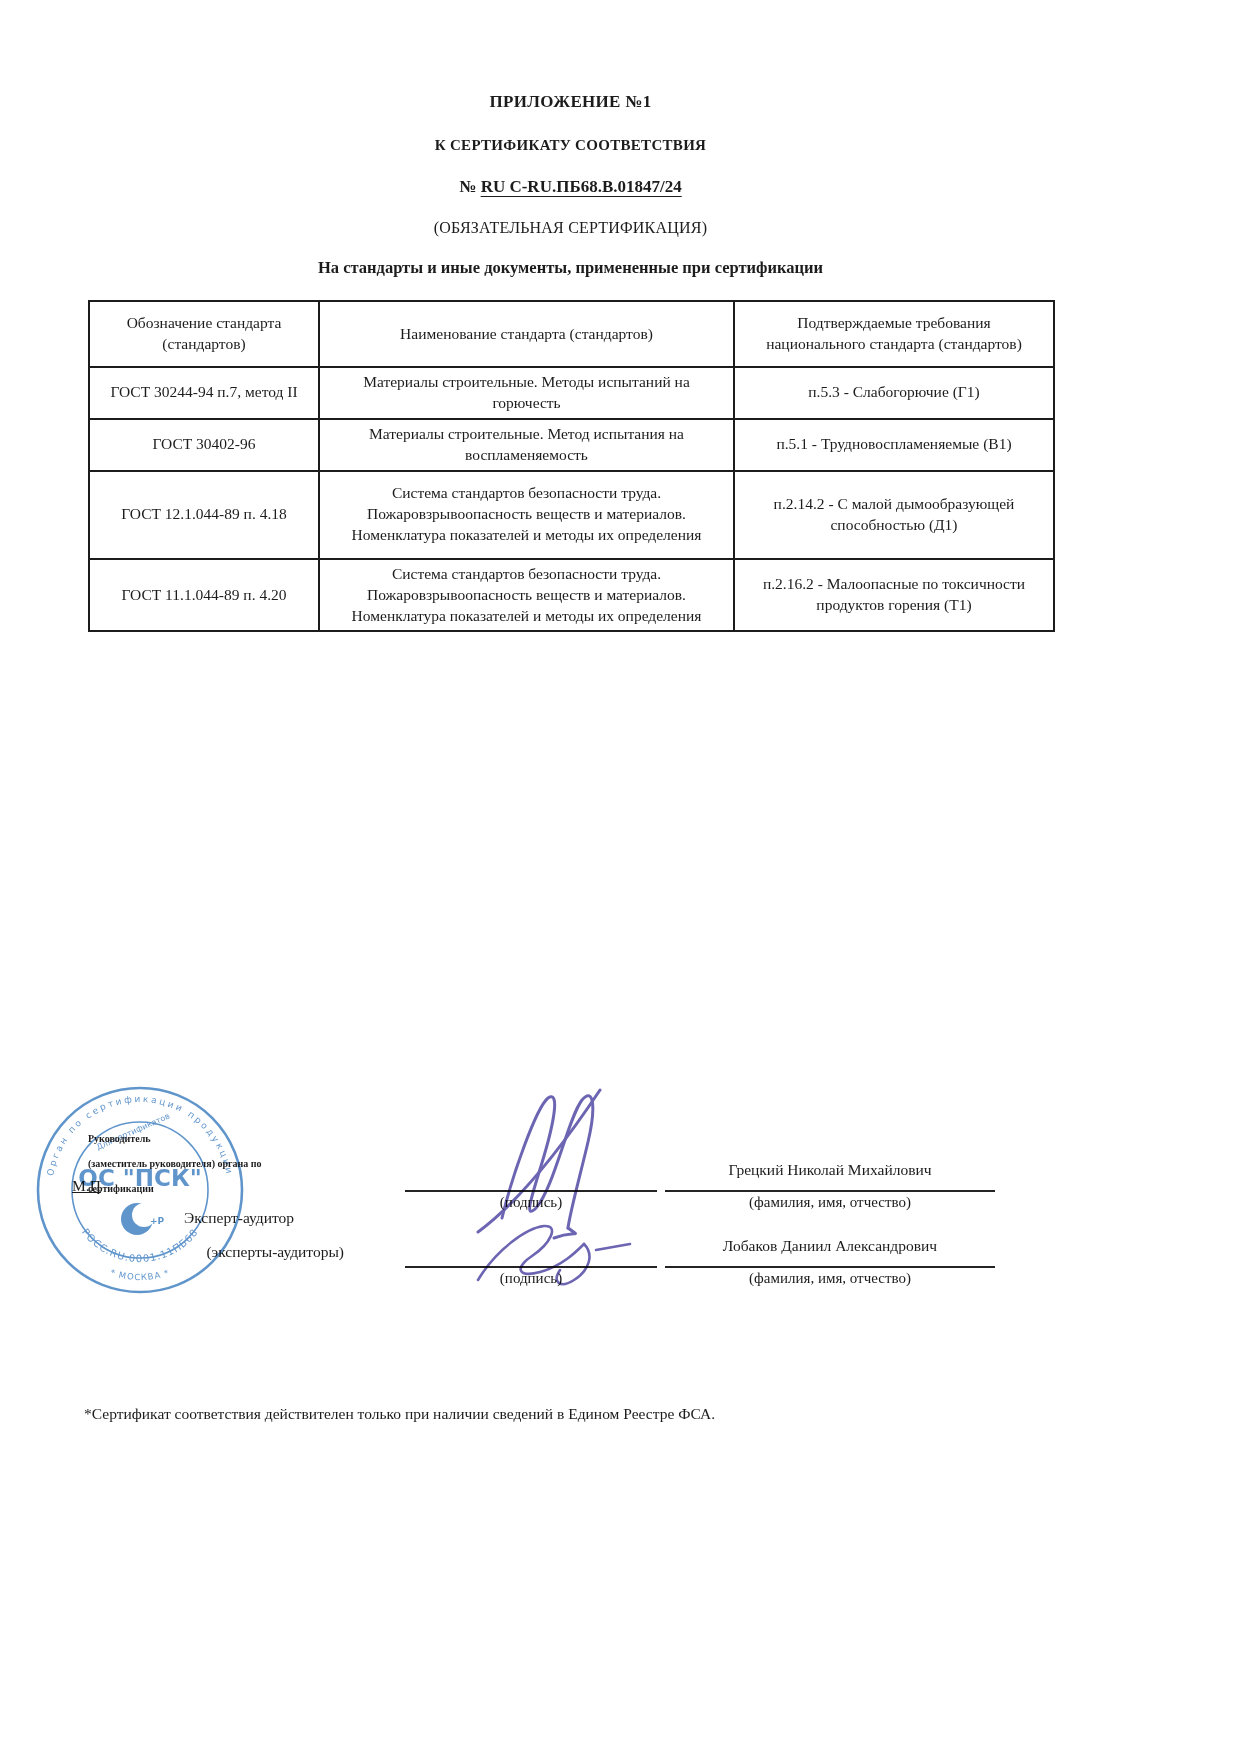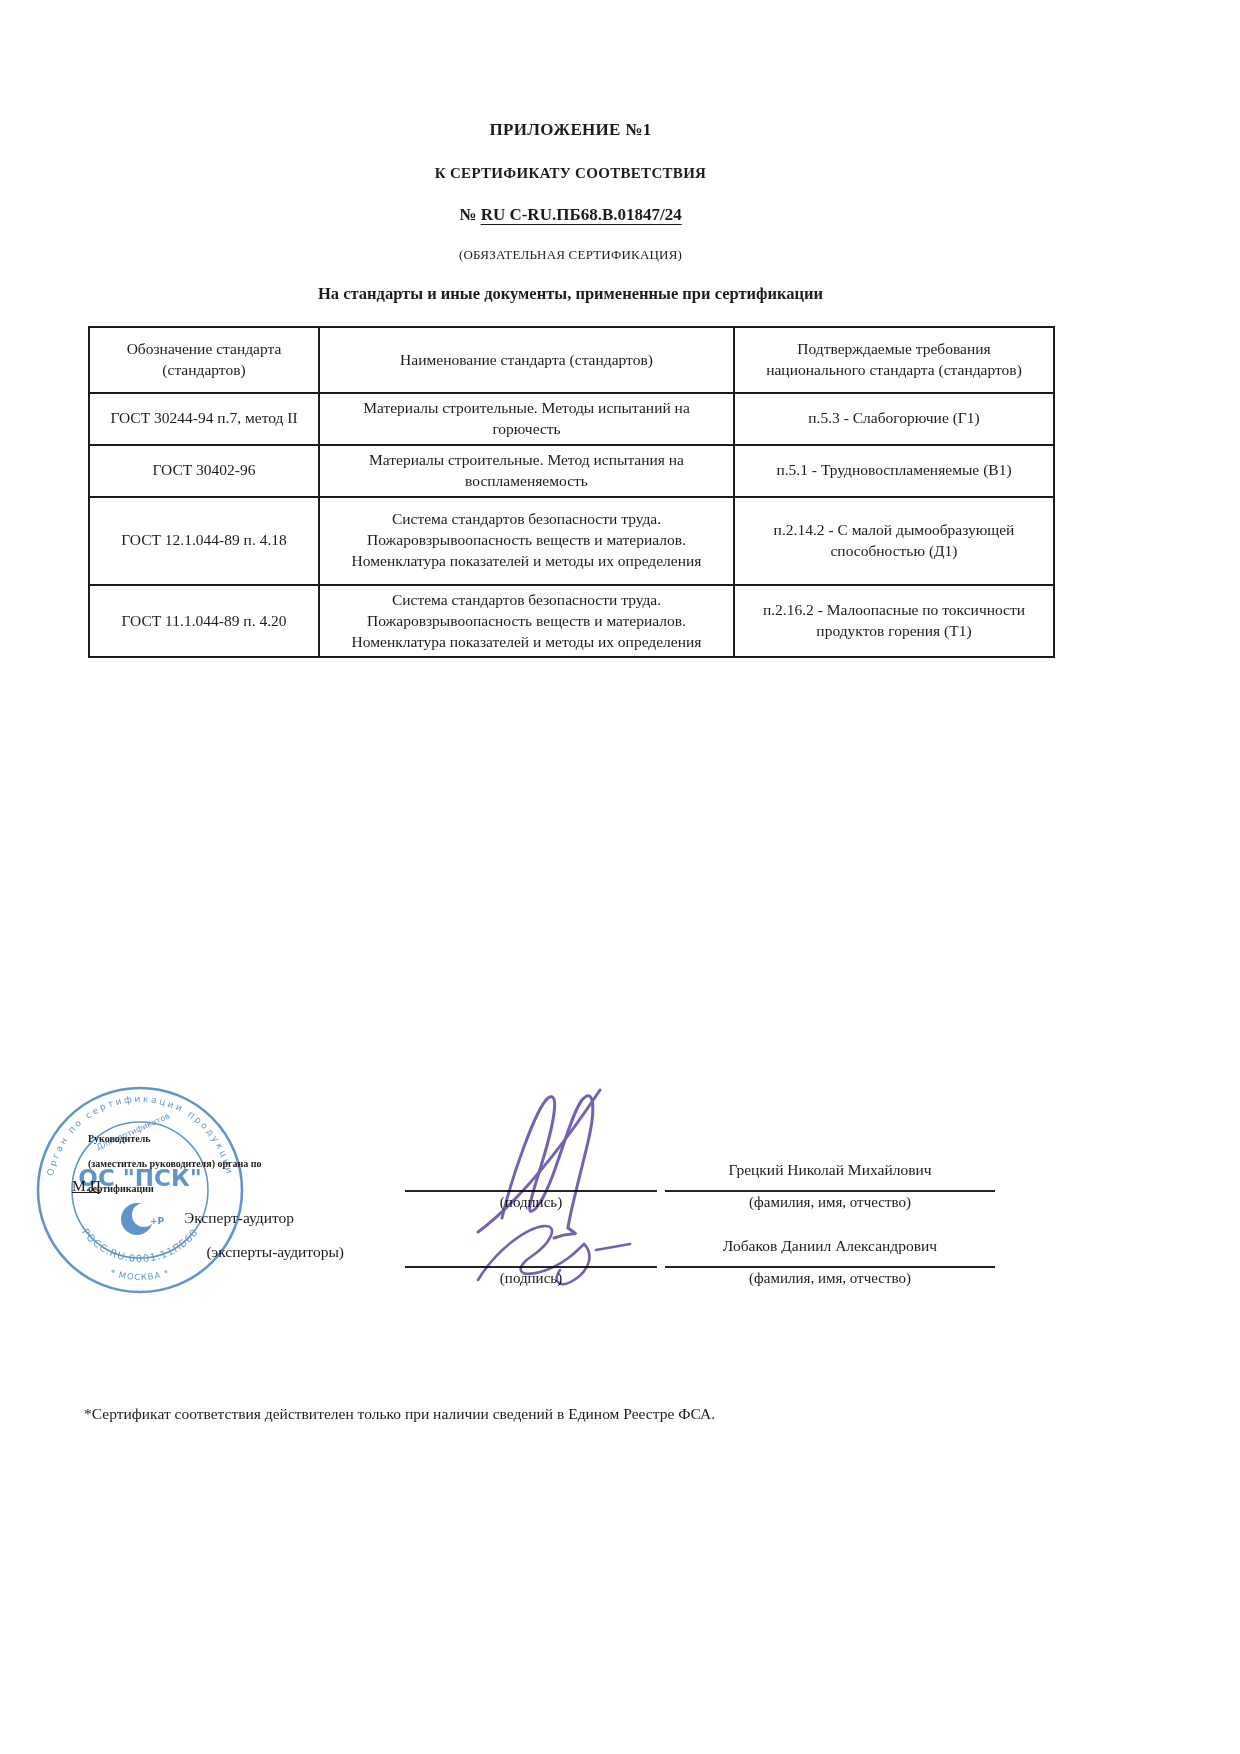--- a/index.html
+++ b/index.html
@@ -2,26 +2,26 @@
 <html><head>
 <meta charset="utf-8">
 <style>
   * { margin:0; padding:0; box-sizing:border-box; }
   body { background:#e8e8e8; font-family:"Liberation Serif", serif; }
   .page {
     position:relative; width:1240px; height:1754px; margin:0 auto;
     background:#ffffff; color:#1c1c1c; overflow:hidden;
   }
   
-  .doc-header { padding-top:120px; width:965px; margin-left:88px; text-align:center; }
+  .doc-header { padding-top:92px; width:965px; margin-left:88px; text-align:center; }
   .hl1 { font-size:17px; font-weight:700; letter-spacing:.3px; }
   .hl2 { margin-top:25px; font-size:15px; font-weight:700; letter-spacing:.3px; }
   .hl3 { margin-top:23px; font-size:17px; font-weight:700; }
   .hl3 .num { text-decoration:underline; text-underline-offset:4px; }
-  .hl4 { margin-top:22px; font-size:13px; letter-spacing:.2px; }
+  .hl4 { margin-top:22px; font-size:16px; letter-spacing:.2px; }
   .hl5 { margin-top:21px; font-size:16.5px; font-weight:700; }
   
   table.standards { border-collapse:collapse; table-layout:fixed; margin:22px 0 0 88px; width:965px; }
   table.standards th, table.standards td {
     border:2px solid #1c1c1c; text-align:center; vertical-align:middle;
     padding:4px 12px; font-weight:400; font-size:15.5px; line-height:1.35;
   }
   table.standards thead th { height:66px; }
   tr.r0 td { height:50px; }
   tr.r1 td { height:50px; }

